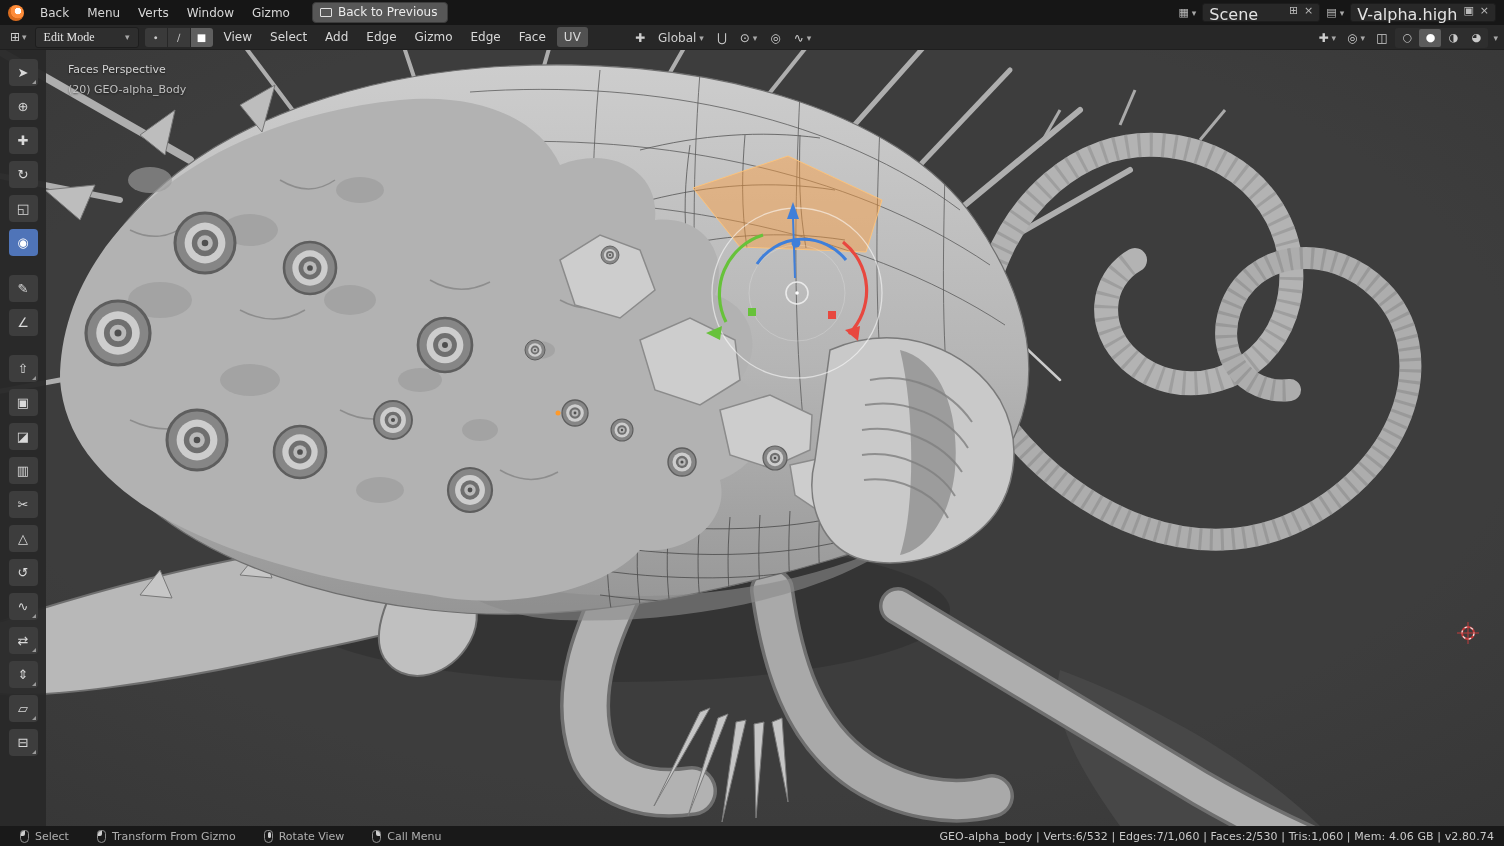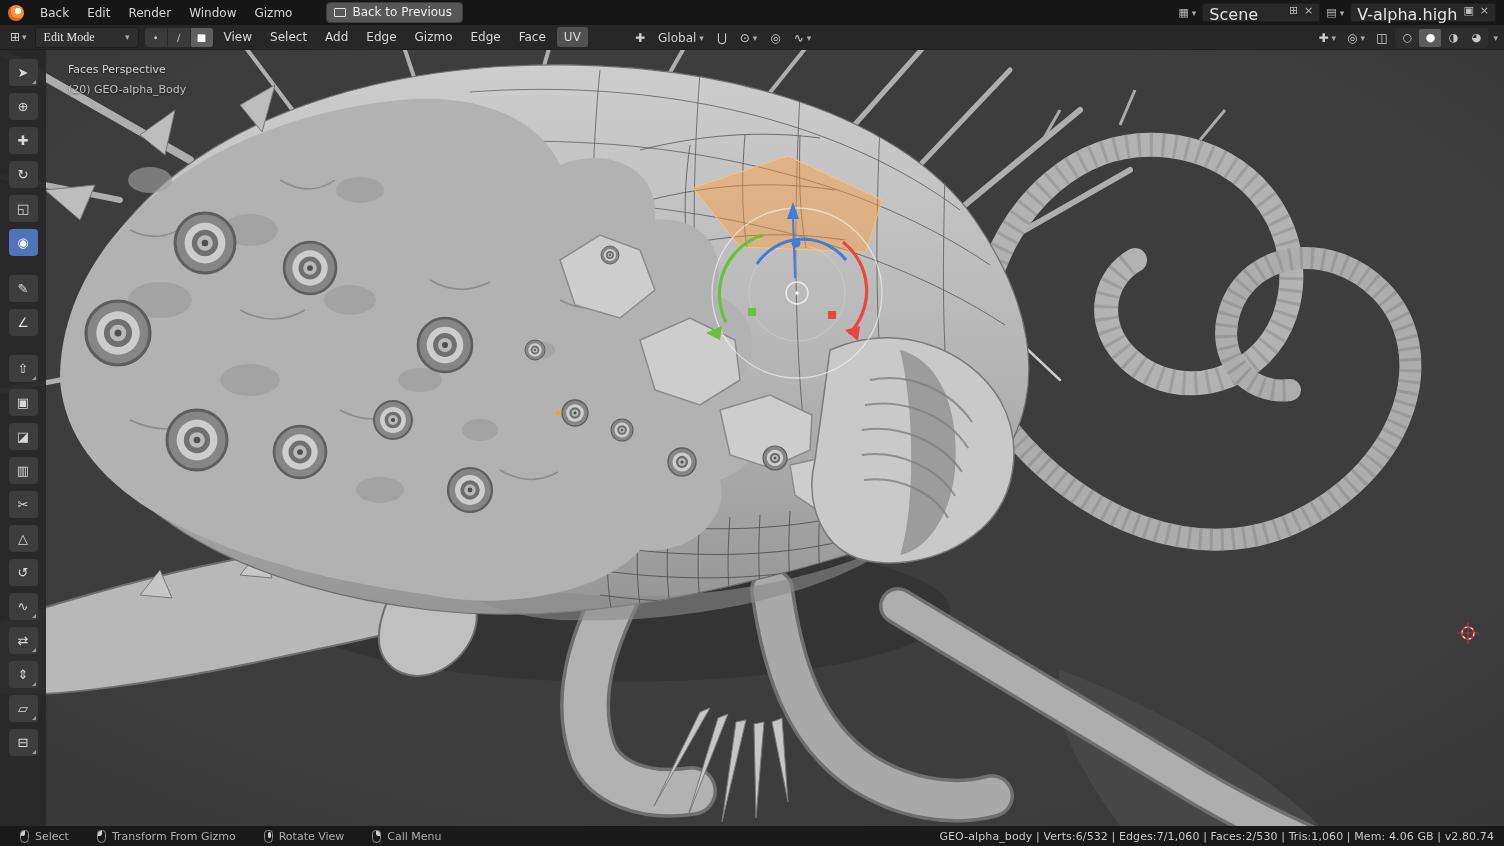--- a/index.html
+++ b/index.html
@@ -6,21 +6,21 @@
   html,body { width:1504px; height:846px; overflow:hidden; background:#101010;
               font-family:"DejaVu Sans", sans-serif; }
   .app { position:relative; width:1504px; height:846px; background:#3c3c3c; overflow:hidden; }
 
   
   .topbar { position:absolute; top:0; left:0; right:0; height:25px; background:#161616;
             display:flex; align-items:center; padding:0 8px; gap:2px; z-index:20; }
   .logo { width:16px; height:16px; border-radius:50%; margin-right:6px;
           background:radial-gradient(circle at 62% 38%, #ffffff 0 3px, #ff8d3a 3.5px 7px, #d96c1e 7.5px); }
   .menu-item { font-size:12px; color:#d6d6d6; padding:3px 8px; border-radius:3px; cursor:default; }
-  .back-btn { margin-left:24px; display:flex; align-items:center; gap:6px; background:#575757;
+  .back-btn { margin-left:12px; display:flex; align-items:center; gap:6px; background:#575757;
               border:1px solid #3c3c3c; border-radius:4px; padding:2px 10px 3px 7px;
               color:#ececec; font-size:12px; }
   .monitor-ico { width:12px; height:9px; border:1.4px solid #e0e0e0; border-radius:1px; display:inline-block; }
   .topbar-right { margin-left:auto; display:flex; align-items:center; gap:6px; }
   .sel-group { display:flex; align-items:center; gap:3px; color:#cfcfcf; font-size:12px; }
   .sel-field { display:flex; gap:6px; background:#282828; border:1px solid #1c1c1c;
                border-radius:3px; padding:1px 6px; min-width:118px; height:19px; }
   .sel-field .name { flex:1; color:#e2e2e2; }
   .mini-ico { color:#b9b9b9; font-size:11px; line-height:1; }
   .caret { color:#a8a8a8; font-size:9px; }
@@ -84,22 +84,22 @@
   .status-right { margin-left:auto; color:#c9c9c9; font-size:11px; letter-spacing:.1px; }
 </style>
 </head>
 <body>
 
 <div class="app">
 
   <div class="topbar">
     <span class="logo"></span>
     <span class="menu-item">Back</span>
-    <span class="menu-item">Edit</span>
-    <span class="menu-item">Render</span>
+    <span class="menu-item">Menu</span>
+    <span class="menu-item">Verts</span>
     <span class="menu-item">Window</span>
     <span class="menu-item">Gizmo</span>
 
     <span class="back-btn">
       <span class="monitor-ico"></span>
       <span>Back to Previous</span>
     </span>
 
     <div class="topbar-right">
       <span class="sel-group">

